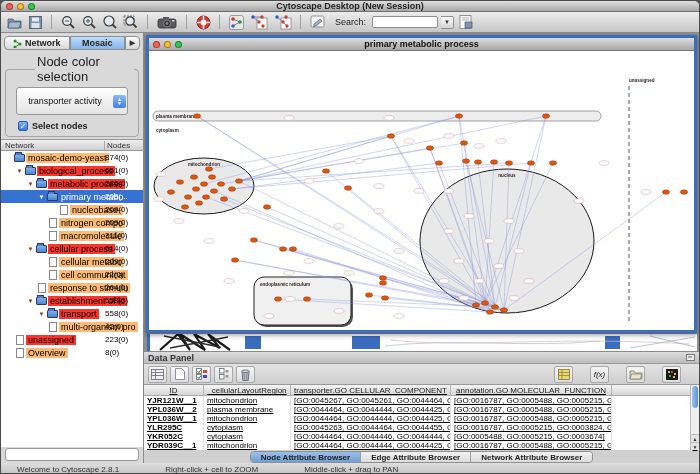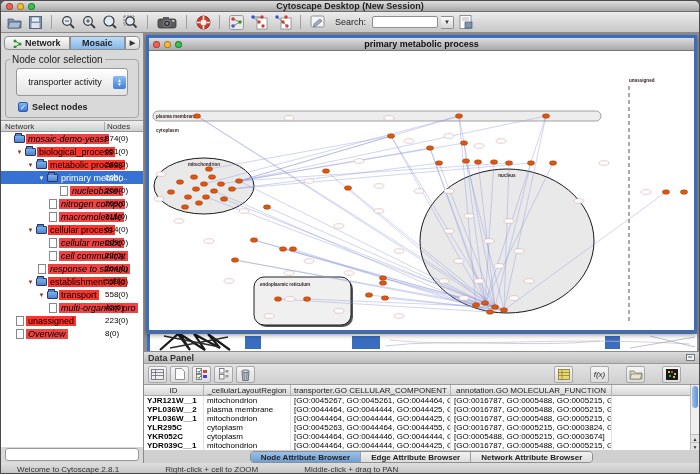--- a/index.html
+++ b/index.html
@@ -26,21 +26,21 @@
   .float-ic{width:9px;height:7px;border:1px solid #777;background:#eee;position:relative;}
   .float-ic:after{content:"";position:absolute;left:1px;top:1px;width:4px;height:2px;background:#9ab;}
   
   .cp-tabs{display:flex;align-items:center;padding:3px 3px 2px 3px;gap:0;}
   .cp-tab{height:14px;font-size:9px;font-weight:bold;color:#222;display:flex;align-items:center;justify-content:center;gap:3px;border:1px solid #8f8f8f;background:linear-gradient(#fbfbfb,#d8d8d8);padding:0 8px;}
   .cp-tab.first{border-radius:4px 0 0 4px;flex:1;}
   .cp-tab.sel{background:linear-gradient(#badcf8,#86b7ea);flex:1;}
   .cp-tab.arrow{border-radius:0 4px 4px 0;width:15px;padding:0;font-size:7px;color:#333;}
   
   .ncs{margin:2px 4px;border:1px solid #a5a5a5;border-radius:4px;padding:3px 4px 4px 4px;}
-  .ncs legend{font-size:10px;color:#222;padding:0 2px;}
+  .ncs legend{font-size:13px;color:#222;padding:0 2px;margin-left:25px;}
   .aqua-select{height:28px;border:1px solid #979797;border-radius:3px;background:linear-gradient(#ffffff,#e3e3e3);display:flex;align-items:center;position:relative;margin:0 6px;}
   .aqua-select .val{flex:1;text-align:center;font-size:9px;color:#111;}
   .stepper{width:13px;height:13px;margin-right:1px;border-radius:2px;background:linear-gradient(#8cbcf2,#3f7fdd);display:flex;flex-direction:column;align-items:center;justify-content:center;color:#fff;font-size:5px;line-height:4px;}
   .chk-row{display:flex;align-items:center;gap:4px;margin:6px 2px 1px 8px;}
   .chk{width:10px;height:10px;border-radius:2px;background:linear-gradient(#7fb2ef,#3a78dc);border:1px solid #2b5cb0;color:#fff;font-size:8px;line-height:9px;text-align:center;}
   .chk-lbl{font-size:9px;font-weight:bold;color:#222;}
   
   .tree-header{height:12px;background:linear-gradient(#f0f0f0,#cfcfcf);border-top:1px solid #9a9a9a;border-bottom:1px solid #9a9a9a;display:flex;font-size:8px;color:#333;align-items:center;}
   .tree-header .h1{flex:1;padding-left:4px;}
   .tree-header .h2{width:39px;border-left:1px solid #aaa;padding-left:2px;}
@@ -48,42 +48,42 @@
   .trow{height:13px;display:flex;align-items:center;position:relative;font-size:9px;color:#000;}
   .trow.sel{background:#3572d4;color:#fff;}
   .tind{display:inline-block;height:1px;}
   .tarr{width:9px;font-size:6px;color:#943425;text-align:center;}
   .trow.sel .tarr{color:#fff;}
   .ticon{width:13px;display:flex;align-items:center;justify-content:center;}
   .fold{width:11px;height:8px;background:linear-gradient(#7fb0e8,#4a86cf);border:1px solid #336;border-radius:1px;position:relative;}
   .fold:before{content:"";position:absolute;top:-3px;left:0;width:5px;height:2px;background:#4a86cf;border:1px solid #336;border-bottom:none;border-radius:1px 1px 0 0;}
   .file{width:8px;height:10px;background:#fff;border:1px solid #888;}
   .tlabel{padding:0 2px;white-space:nowrap;max-width:84px;overflow:hidden;}
-  .tlabel.green{background:#ef4444;font-style:italic;}
+  .tlabel.green{background:#fdba74;}
   .tlabel.red{background:#fb352b;}
   .trow.sel .tlabel{background:transparent;}
   .tcount{position:absolute;left:104px;width:38px;font-size:8px;white-space:nowrap;overflow:hidden;}
   .cp-bottombox{height:13px;margin:1px 4px 2px 4px;background:#fff;border:1px solid #999;border-radius:3px;}
   
   .right-col{flex:1;display:flex;flex-direction:column;background:#8f8f8f;}
   .desktop{height:318px;position:relative;overflow:hidden;}
   .bg-sliver{position:absolute;left:3px;bottom:0;width:550px;height:17px;background:#fff;border-left:3px solid #3a6cc0;}
   .net-window{position:absolute;left:2px;top:2px;width:551px;height:298px;border:3px solid #3a6cc0;background:#fff;box-shadow:0 2px 5px rgba(0,0,0,.4);}
   .net-titlebar{height:13px;background:linear-gradient(#dcdcdc,#a9a9a9);border-bottom:1px solid #777;position:relative;display:flex;align-items:center;}
   .net-titlebar .traffic{margin-left:4px;}
   .net-titlebar .tl{width:7px;height:7px;}
   .net-title{position:absolute;left:0;right:0;text-align:center;font-size:9px;font-weight:bold;color:#111;line-height:13px;}
   .net-canvas{display:block;background:#fff;}
   
   .data-panel{height:112px;background:#d4d4d4;border-top:1px solid #8a8a8a;display:flex;flex-direction:column;}
   .dp-toolbar{height:22px;display:flex;align-items:center;padding:0 4px;gap:3px;background:linear-gradient(#e3e3e3,#cfcfcf);}
   .dbtn{width:19px;height:17px;border:1px solid #a8a8a8;border-radius:2px;background:linear-gradient(#f6f6f6,#dcdcdc);display:flex;align-items:center;justify-content:center;font-size:8px;}
   .dp-right{margin-left:auto;display:flex;gap:17px;margin-right:14px;justify-content:space-between;}
   .fx{font-style:italic;font-size:8px;color:#222;}
-  .dp-tablewrap{flex:1;display:flex;background:#fff;border-top:1px solid #999;position:relative;}
+  .dp-tablewrap{flex:1;display:flex;background:#fff;border-top:1px solid #999;position:relative;text-decoration:underline;}
   .dp-table{flex:1;}
   .dp-hrow{display:flex;height:11px;background:linear-gradient(#f4f4f4,#d6d6d6);border-bottom:1px solid #aaa;font-size:8px;color:#222;}
   .dp-hrow span{border-right:1px solid #b5b5b5;text-align:center;overflow:hidden;white-space:nowrap;line-height:11px;}
   .drow{display:flex;height:9px;font-size:8px;color:#000;}
   .drow span{border-right:1px solid #e2e2e2;padding-left:3px;overflow:hidden;white-space:nowrap;line-height:9px;}
   .c0{width:60px}.c1{width:87px}.c2{width:160px}.c3{width:161px}.c4{flex:1;border-right:none!important;}
   .drow .c0{font-weight:bold;}
   .vscroll{width:9px;background:#efefef;border-left:1px solid #bbb;display:flex;flex-direction:column;}
   .vthumb{height:22px;margin:1px;border-radius:4px;background:linear-gradient(90deg,#9cc2ee,#5b92d8);}
   .varrows{margin-top:auto;display:flex;flex-direction:column;}

